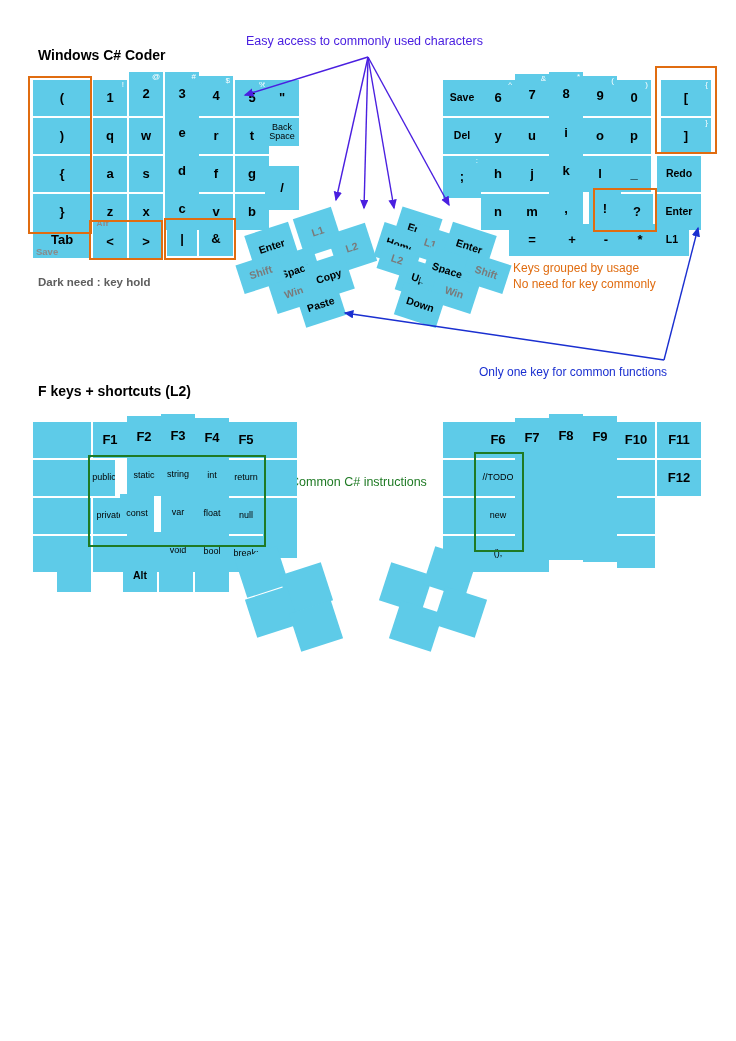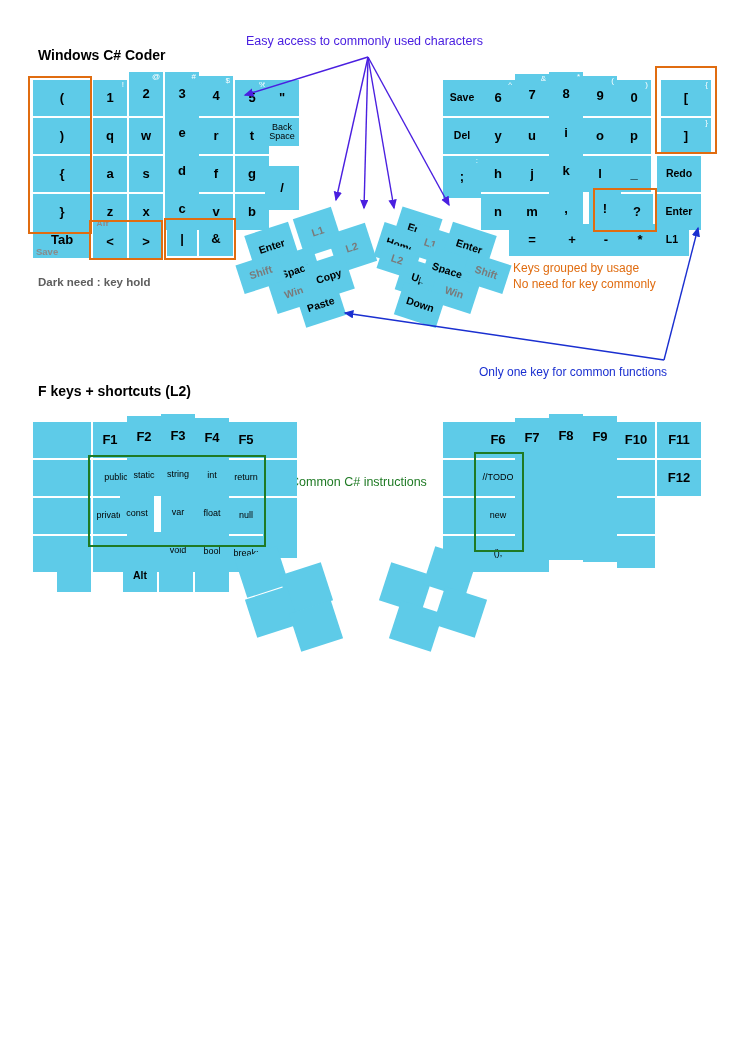--- a/index.html
+++ b/index.html
@@ -411,21 +411,21 @@
       </div>
       <div class="key" style="left: 229px; top: 422px; width: 34px; height: 36px;">
         <span class="main">F5</span>
       </div>
       <div class="key" style="left: 263px; top: 422px; width: 34px; height: 36px;">
         <span class="main"></span>
       </div>
       <div class="key" style="left: 33px; top: 460px; width: 58px; height: 36px;">
         <span class="main"></span>
       </div>
-      <div class="key tiny" style="left: 93px; top: 460px; width: 34px; height: 36px; padding-left: 12px;">
+      <div class="key tiny" style="left: 81px; top: 460px; width: 34px; height: 36px; padding-left: 12px;">
         <span class="main">public</span>
       </div>
       <div class="key tiny" style="left: 127px; top: 456px; width: 34px; height: 40px;">
         <span class="main">static</span>
       </div>
       <div class="key tiny" style="left: 161px; top: 454px; width: 34px; height: 42px;">
         <span class="main">string</span>
       </div>
       <div class="key tiny" style="left: 195px; top: 456px; width: 34px; height: 40px;">
         <span class="main">int</span>

